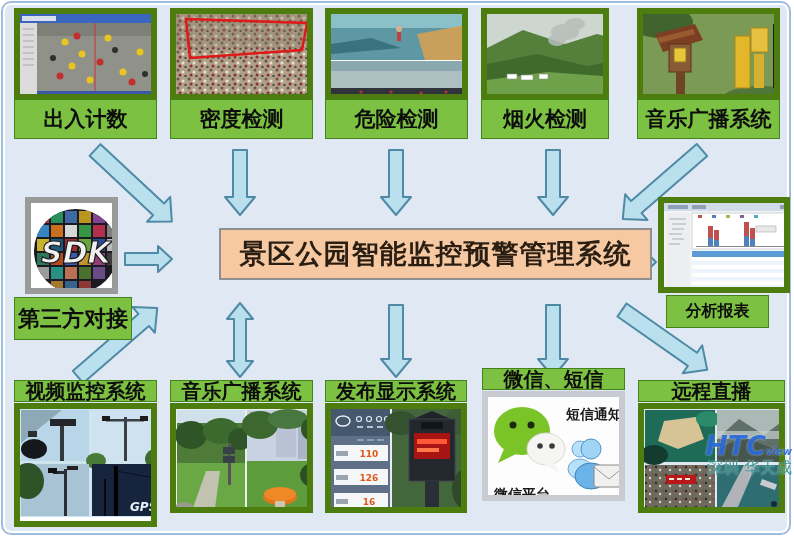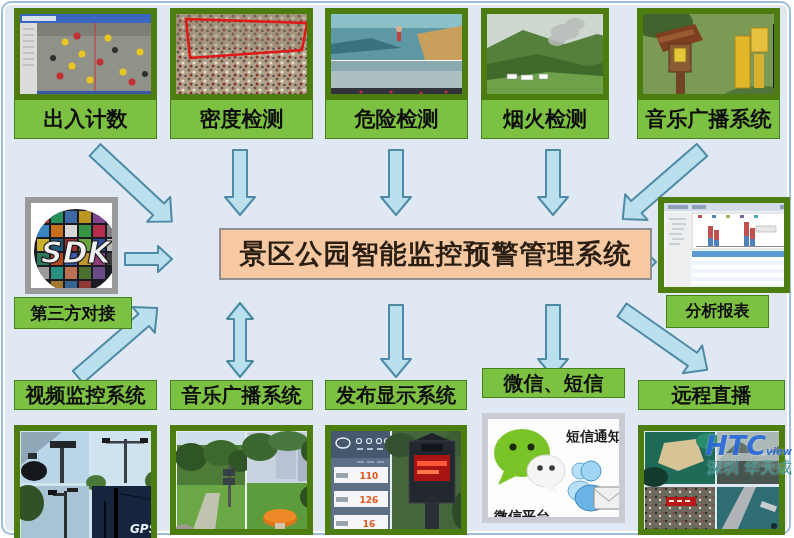--- a/index.html
+++ b/index.html
@@ -6,21 +6,21 @@
   body{width:794px;height:538px;overflow:hidden;font-family:"DejaVu Sans",sans-serif;background:#fff;}
   .canvas{position:relative;width:794px;height:538px;background:#fff;}
   .frame{position:absolute;left:1px;top:1px;width:786px;height:530px;background:#dfe8f3;
          border:2px solid #9fbede;border-radius:10px;box-shadow:inset 0 0 0 2px #ffffff;}
   .module{position:absolute;}
   .img-box{border:6px solid #4d7c0f;overflow:hidden;background:#fff;box-sizing:border-box;}
   .label{background:#7cc141;border:1px solid #44821c;color:#0d0d0d;font-weight:700;
          display:flex;align-items:center;justify-content:center;box-sizing:border-box;
          white-space:nowrap;}
   .lbl-top{height:40px;font-size:21px;margin-top:-1px;}
-  .lbl-bottom{height:30px;font-size:20px;margin-bottom:15px;}
+  .lbl-bottom{height:22px;font-size:20px;margin-bottom:1px;}
   .center-box{position:absolute;left:178px;top:228px;width:433px;height:52px;background:#f6c9a2;
          border:2px solid #8f8f8f;display:flex;align-items:center;justify-content:center;
          font-size:27px;font-weight:700;color:#2a1e12;letter-spacing:1px;box-sizing:border-box;margin-left:41px;}
   .side-label{position:absolute;background:#7cc141;border:1px solid #44821c;color:#0d0d0d;
          font-weight:700;display:flex;align-items:center;justify-content:center;box-sizing:border-box;}
   .arrows{position:absolute;left:0;top:0;pointer-events:none;}
   .arrows polygon{fill:#b9e0ec;stroke:#4e8aa6;stroke-width:2;stroke-linejoin:round;}
   .watermark{position:absolute;left:652px;top:432px;width:140px;text-align:right;opacity:.92;
          pointer-events:none;line-height:1.05;}
   .wm1{font-size:27px;font-weight:900;font-style:italic;color:#2a6ad8;text-shadow:0 0 2px #ffffffaa;}
@@ -226,21 +226,21 @@
             <rect x="48" y="64" width="12" height="12" fill="#507830"></rect>
           <rect x="62" y="64" width="12" height="12" fill="#705090"></rect>
           <rect x="20" y="78" width="12" height="10" fill="#b08030"></rect>
             <rect x="34" y="78" width="12" height="10" fill="#3a6a9a"></rect>
           <rect x="48" y="78" width="12" height="10" fill="#9a3a3a"></rect>
         </g>
       </g>
       <text x="45" y="60" font-size="30" font-weight="bold" font-style="italic" fill="#f0f0f0" stroke="#1a1a1a" stroke-width="1.2" text-anchor="middle">SDK</text>
     </svg>
   </div>
-  <div class="side-label" style="left:14px;top:297px;width:118px;height:32px;font-size:17px">第三方对接</div>
+  <div class="side-label" style="left:14px;top:297px;width:118px;height:43px;font-size:22px">第三方对接</div>
 
   <div class="center-box">景区公园智能监控预警管理系统</div>
 
   <div class="img-box" style="position:absolute;left:658px;top:197px;width:132px;height:96px">
     <svg width="130" height="94">
       <rect width="130" height="94" fill="#f2f4f6"></rect>
       <rect x="0" y="0" width="130" height="8" fill="#d2dce8"></rect>
       <g fill="#90a0b8">
           <rect x="4" y="2" width="20" height="4"></rect>
           <rect x="28" y="2" width="14" height="4"></rect>

